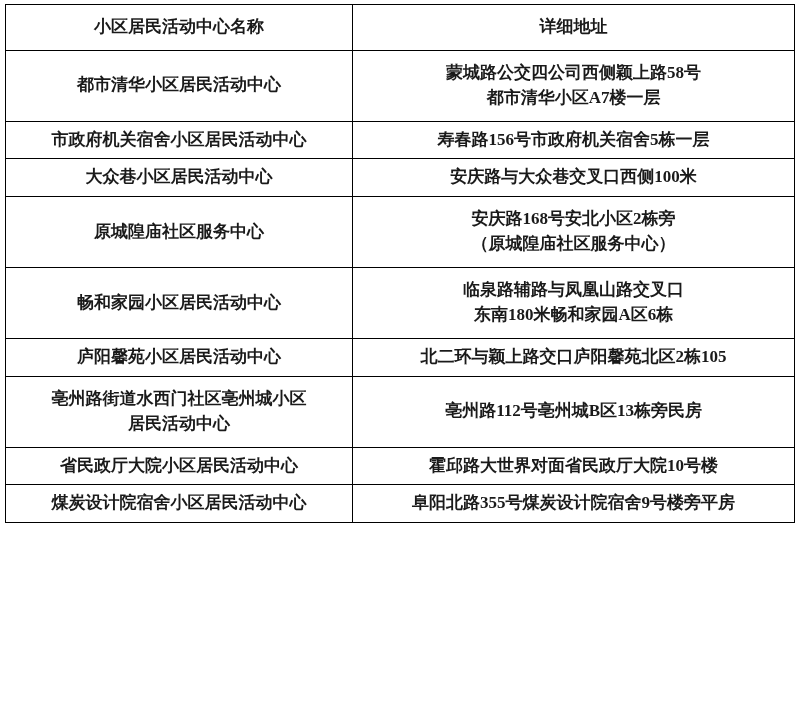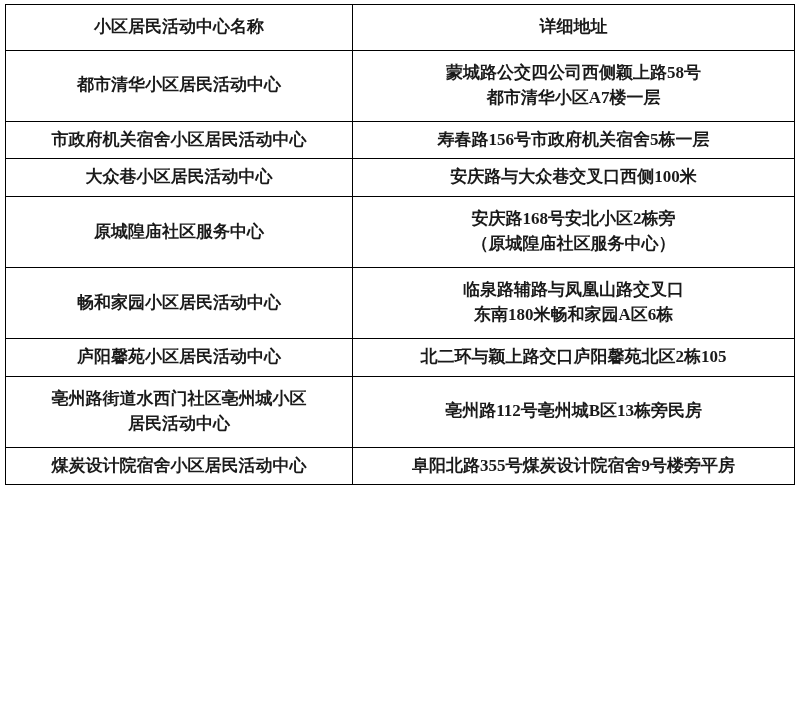--- a/index.html
+++ b/index.html
@@ -131,20 +131,28 @@
           <td>
             <span class="cell-line">亳州路街道水西门社区亳州城小区</span>
             <span class="cell-line">居民活动中心</span>
           </td>
           <td>
             <span class="cell-line">亳州路112号亳州城B区13栋旁民房</span>
           </td>
         </tr>
         <tr>
           <td>
+            <span class="cell-line">省民政厅大院小区居民活动中心</span>
+          </td>
+          <td>
+            <span class="cell-line">霍邱路大世界对面省民政厅大院10号楼</span>
+          </td>
+        </tr>
+        <tr>
+          <td>
             <span class="cell-line">煤炭设计院宿舍小区居民活动中心</span>
           </td>
           <td>
             <span class="cell-line">阜阳北路355号煤炭设计院宿舍9号楼旁平房</span>
           </td>
         </tr>
       </tbody>
   </table>
 </div>
 

